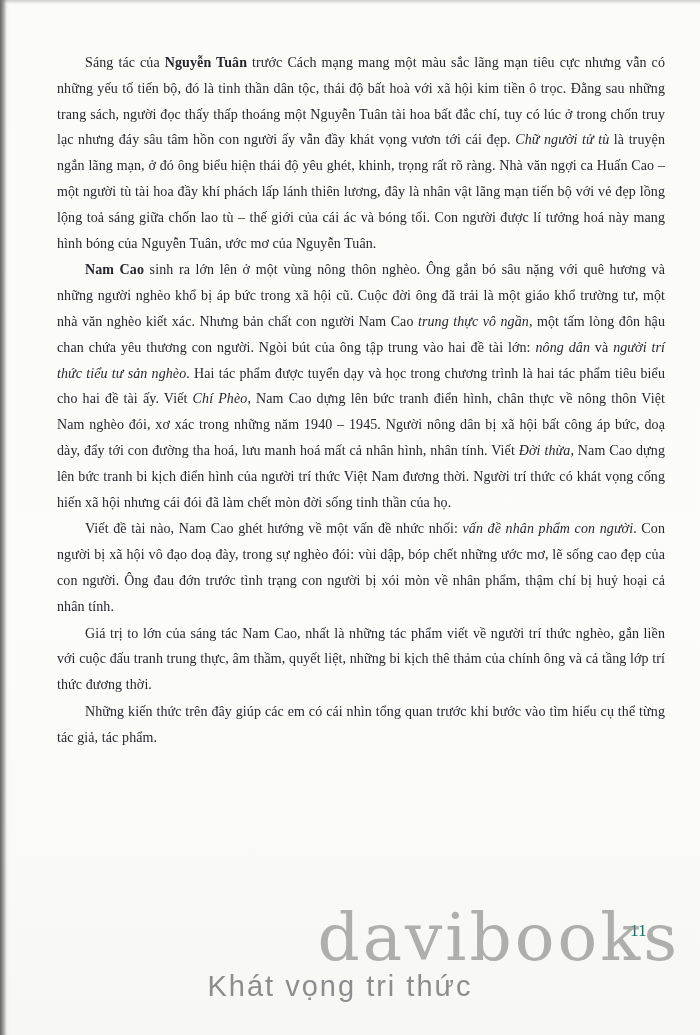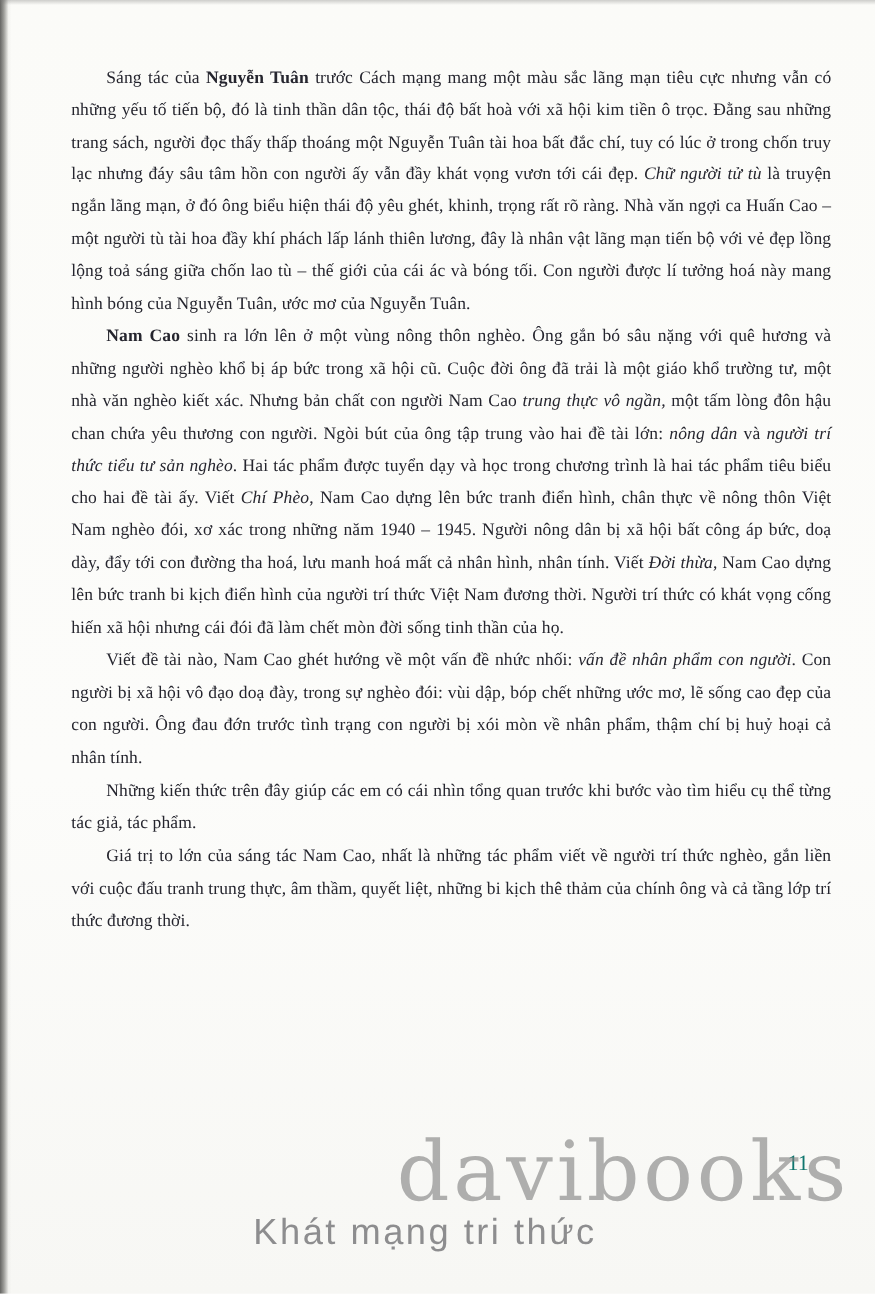--- a/index.html
+++ b/index.html
@@ -80,24 +80,24 @@
 
 <div>
 
   <div class="scan-edge-left"></div>
   <div class="scan-edge-top"></div>
 
   <div class="text-block">
       <p class="para"><span>Sáng tác của </span><span class="seg-bold">Nguyễn Tuân</span><span> trước Cách mạng mang một màu sắc lãng mạn tiêu cực nhưng vẫn có những yếu tố tiến bộ, đó là tinh thần dân tộc, thái độ bất hoà với xã hội kim tiền ô trọc. Đằng sau những trang sách, người đọc thấy thấp thoáng một Nguyễn Tuân tài hoa bất đắc chí, tuy có lúc ở trong chốn truy lạc nhưng đáy sâu tâm hồn con người ấy vẫn đầy khát vọng vươn tới cái đẹp. </span><span class="seg-italic">Chữ người tử tù</span><span> là truyện ngắn lãng mạn, ở đó ông biểu hiện thái độ yêu ghét, khinh, trọng rất rõ ràng. Nhà văn ngợi ca Huấn Cao – một người tù tài hoa đầy khí phách lấp lánh thiên lương, đây là nhân vật lãng mạn tiến bộ với vẻ đẹp lồng lộng toả sáng giữa chốn lao tù – thế giới của cái ác và bóng tối. Con người được lí tưởng hoá này mang hình bóng của Nguyễn Tuân, ước mơ của Nguyễn Tuân.</span></p>
       <p class="para"><span class="seg-bold">Nam Cao</span><span> sinh ra lớn lên ở một vùng nông thôn nghèo. Ông gắn bó sâu nặng với quê hương và những người nghèo khổ bị áp bức trong xã hội cũ. Cuộc đời ông đã trải là một giáo khổ trường tư, một nhà văn nghèo kiết xác. Nhưng bản chất con người Nam Cao </span><span class="seg-italic">trung thực vô ngần,</span><span> một tấm lòng đôn hậu chan chứa yêu thương con người. Ngòi bút của ông tập trung vào hai đề tài lớn: </span><span class="seg-italic">nông dân</span><span> và </span><span class="seg-italic">người trí thức tiểu tư sản nghèo</span><span>. Hai tác phẩm được tuyển dạy và học trong chương trình là hai tác phẩm tiêu biểu cho hai đề tài ấy. Viết </span><span class="seg-italic">Chí Phèo</span><span>, Nam Cao dựng lên bức tranh điển hình, chân thực về nông thôn Việt Nam nghèo đói, xơ xác trong những năm 1940 – 1945. Người nông dân bị xã hội bất công áp bức, doạ dày, đẩy tới con đường tha hoá, lưu manh hoá mất cả nhân hình, nhân tính. Viết </span><span class="seg-italic">Đời thừa</span><span>, Nam Cao dựng lên bức tranh bi kịch điển hình của người trí thức Việt Nam đương thời. Người trí thức có khát vọng cống hiến xã hội nhưng cái đói đã làm chết mòn đời sống tinh thần của họ.</span></p>
       <p class="para"><span>Viết đề tài nào, Nam Cao ghét hướng về một vấn đề nhức nhối: </span><span class="seg-italic">vấn đề nhân phẩm con người</span><span>. Con người bị xã hội vô đạo doạ đày, trong sự nghèo đói: vùi dập, bóp chết những ước mơ, lẽ sống cao đẹp của con người. Ông đau đớn trước tình trạng con người bị xói mòn về nhân phẩm, thậm chí bị huỷ hoại cả nhân tính.</span></p>
+      <p class="para"><span>Giá trị to lớn của sáng tác Nam Cao, nhất là những tác phẩm viết về người trí thức nghèo, gắn liền với cuộc đấu tranh trung thực, âm thầm, quyết liệt, những bi kịch thê thảm của chính ông và cả tầng lớp trí thức đương thời.</span></p>
       <p class="para"><span>Những kiến thức trên đây giúp các em có cái nhìn tổng quan trước khi bước vào tìm hiểu cụ thể từng tác giả, tác phẩm.</span></p>
-      <p class="para"><span>Giá trị to lớn của sáng tác Nam Cao, nhất là những tác phẩm viết về người trí thức nghèo, gắn liền với cuộc đấu tranh trung thực, âm thầm, quyết liệt, những bi kịch thê thảm của chính ông và cả tầng lớp trí thức đương thời.</span></p>
     </div>
 
   <div class="page-number">11</div>
 
   <div class="watermark">
     <div class="watermark-brand">davibooks</div>
-    <div class="watermark-tagline">Khát mạng tri thức</div>
+    <div class="watermark-tagline">Khát vọng tri thức</div>
   </div>
 
 </div>
 
 </body></html>

